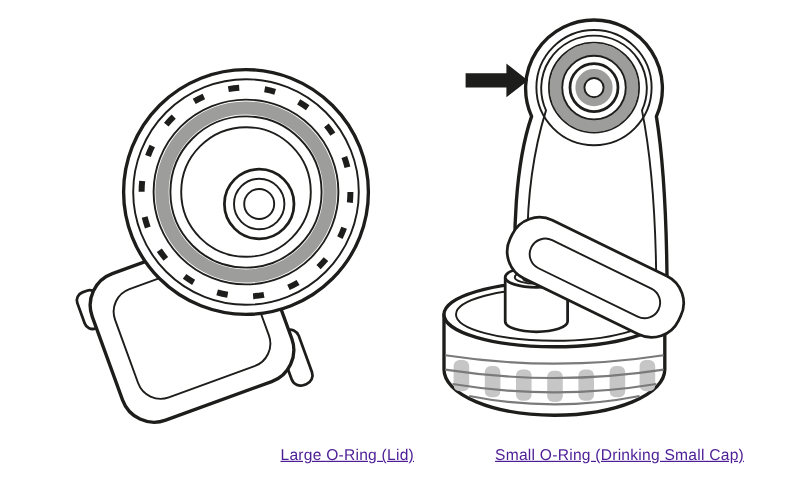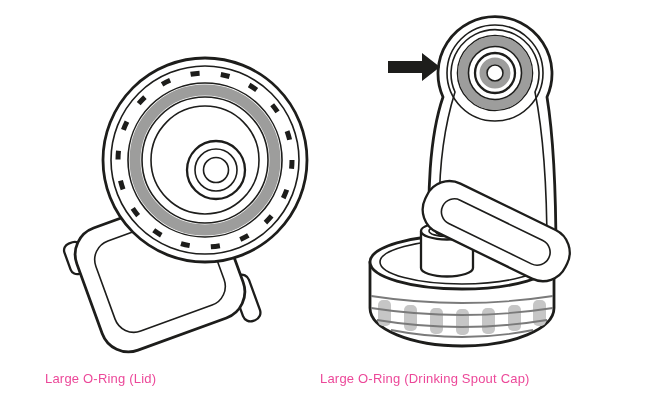--- a/index.html
+++ b/index.html
@@ -5,24 +5,25 @@
   html,body{margin:0;padding:0;}
   body{
     width:664px;height:416px;position:relative;overflow:hidden;
     background:#ffffff;
     font-family:"Liberation Sans",sans-serif;
   }
   .figure{position:absolute;}
   .caption{
     position:absolute;
     font-size:13px;
-    color:#ec4899;
-    text-align:left;
+    color:#4c1d95;
+    text-align:right;
     letter-spacing:.2px;
     white-space:nowrap;
+    text-decoration:underline;
   }
   
   .outline {fill:#ffffff;stroke:var(--line);stroke-width:2.8;stroke-linejoin:round;}
   .outline2{fill:#ffffff;stroke:var(--line);stroke-width:2.3;stroke-linejoin:round;}
   .thin    {fill:none;stroke:var(--line);stroke-width:1.6;}
   .oring   {fill:none;stroke:var(--oring);}
   .ticks   {fill:none;stroke:var(--line);stroke-width:5;stroke-dasharray:9 21.37;}
   .rib     {fill:none;stroke:var(--rib);stroke-width:1.8;}
   .slot    {fill:var(--slot);}
   .arrow   {fill:var(--line);stroke:none;}
@@ -107,13 +108,13 @@
     </g>
 
     <g transform="translate(168,232) rotate(26)">
       <rect class="outline2" x="-80" y="-27" width="156" height="54" rx="25"></rect>
       <rect class="outline2" x="-61" y="-12" width="118" height="26" rx="13" style="stroke-width:1.6"></rect>
     </g>
 
     <polygon class="arrow" points="58,61 92,61 92,53 110,67 92,81 92,73 58,73"></polygon>
   </svg>
 </div>
-<div class="caption" style="left:320px;top:371px;width:300px;">Large O-Ring (Drinking Spout Cap)</div>
+<div class="caption" style="left:320px;top:371px;width:300px;">Small O-Ring (Drinking Small Cap)</div>
 
 </body></html>

